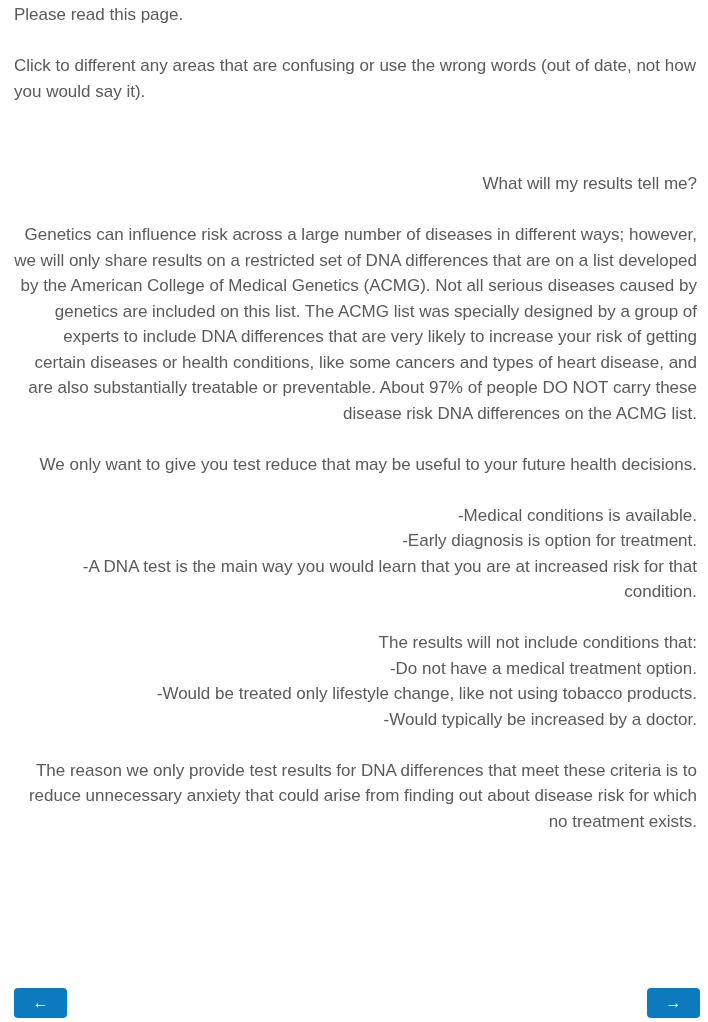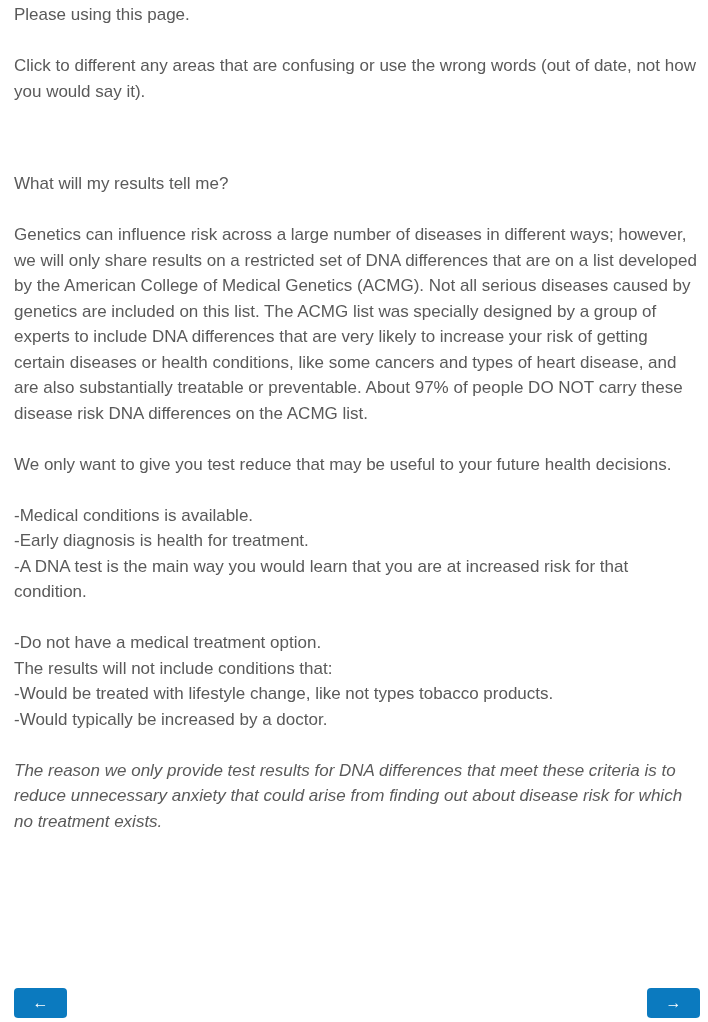--- a/index.html
+++ b/index.html
@@ -24,24 +24,24 @@
     margin: 0;
   }
   .instructions p.first {
     margin-bottom: 25.5px;
   }
   .question-text {
     margin-top: 67px;
   }
   .question-text .para {
     margin: 0 0 25.5px 0;
+    text-align: right;
   }
   .question-text .para:last-child {
     margin-bottom: 0;
-    font-style: italic;
   }
   .nav-row {
     position: absolute;
     top: 988px;
     left: 0;
     right: 0;
     display: flex;
     justify-content: space-between;
     align-items: flex-start;
     padding: 0 8px 0 14px;
@@ -63,43 +63,43 @@
     cursor: pointer;
     padding: 0;
   }
 </style>
 </head>
 <body>
 
 <div class="content">
 
   <div class="instructions">
-    <p class="first">Please using this page.</p>
+    <p class="first">Please read this page.</p>
     <p>Click to different any areas that are confusing or use the wrong words (out of date, not how you would say it).</p>
   </div>
 
   <div class="question-text" id="question-text">
       <div class="para">
         <div>What will my results tell me?</div>
       </div>
       <div class="para">
         <div>Genetics can influence risk across a large number of diseases in different ways; however, we will only share results on a restricted set of DNA differences that are on a list developed by the American College of Medical Genetics (ACMG). Not all serious diseases caused by genetics are included on this list. The ACMG list was specially designed by a group of experts to include DNA differences that are very likely to increase your risk of getting certain diseases or health conditions, like some cancers and types of heart disease, and are also substantially treatable or preventable. About 97% of people DO NOT carry these disease risk DNA differences on the ACMG list.</div>
       </div>
       <div class="para">
         <div>We only want to give you test reduce that may be useful to your future health decisions.</div>
       </div>
       <div class="para">
         <div>-Medical conditions is available.</div>
-        <div>-Early diagnosis is health for treatment.</div>
+        <div>-Early diagnosis is option for treatment.</div>
         <div>-A DNA test is the main way you would learn that you are at increased risk for that condition.</div>
       </div>
       <div class="para">
+        <div>The results will not include conditions that:</div>
         <div>-Do not have a medical treatment option.</div>
-        <div>The results will not include conditions that:</div>
-        <div>-Would be treated with lifestyle change, like not types tobacco products.</div>
+        <div>-Would be treated only lifestyle change, like not using tobacco products.</div>
         <div>-Would typically be increased by a doctor.</div>
       </div>
       <div class="para">
         <div>The reason we only provide test results for DNA differences that meet these criteria is to reduce unnecessary anxiety that could arise from finding out about disease risk for which no treatment exists.</div>
       </div>
     </div>
 
 </div>
 
 <div class="nav-row">

